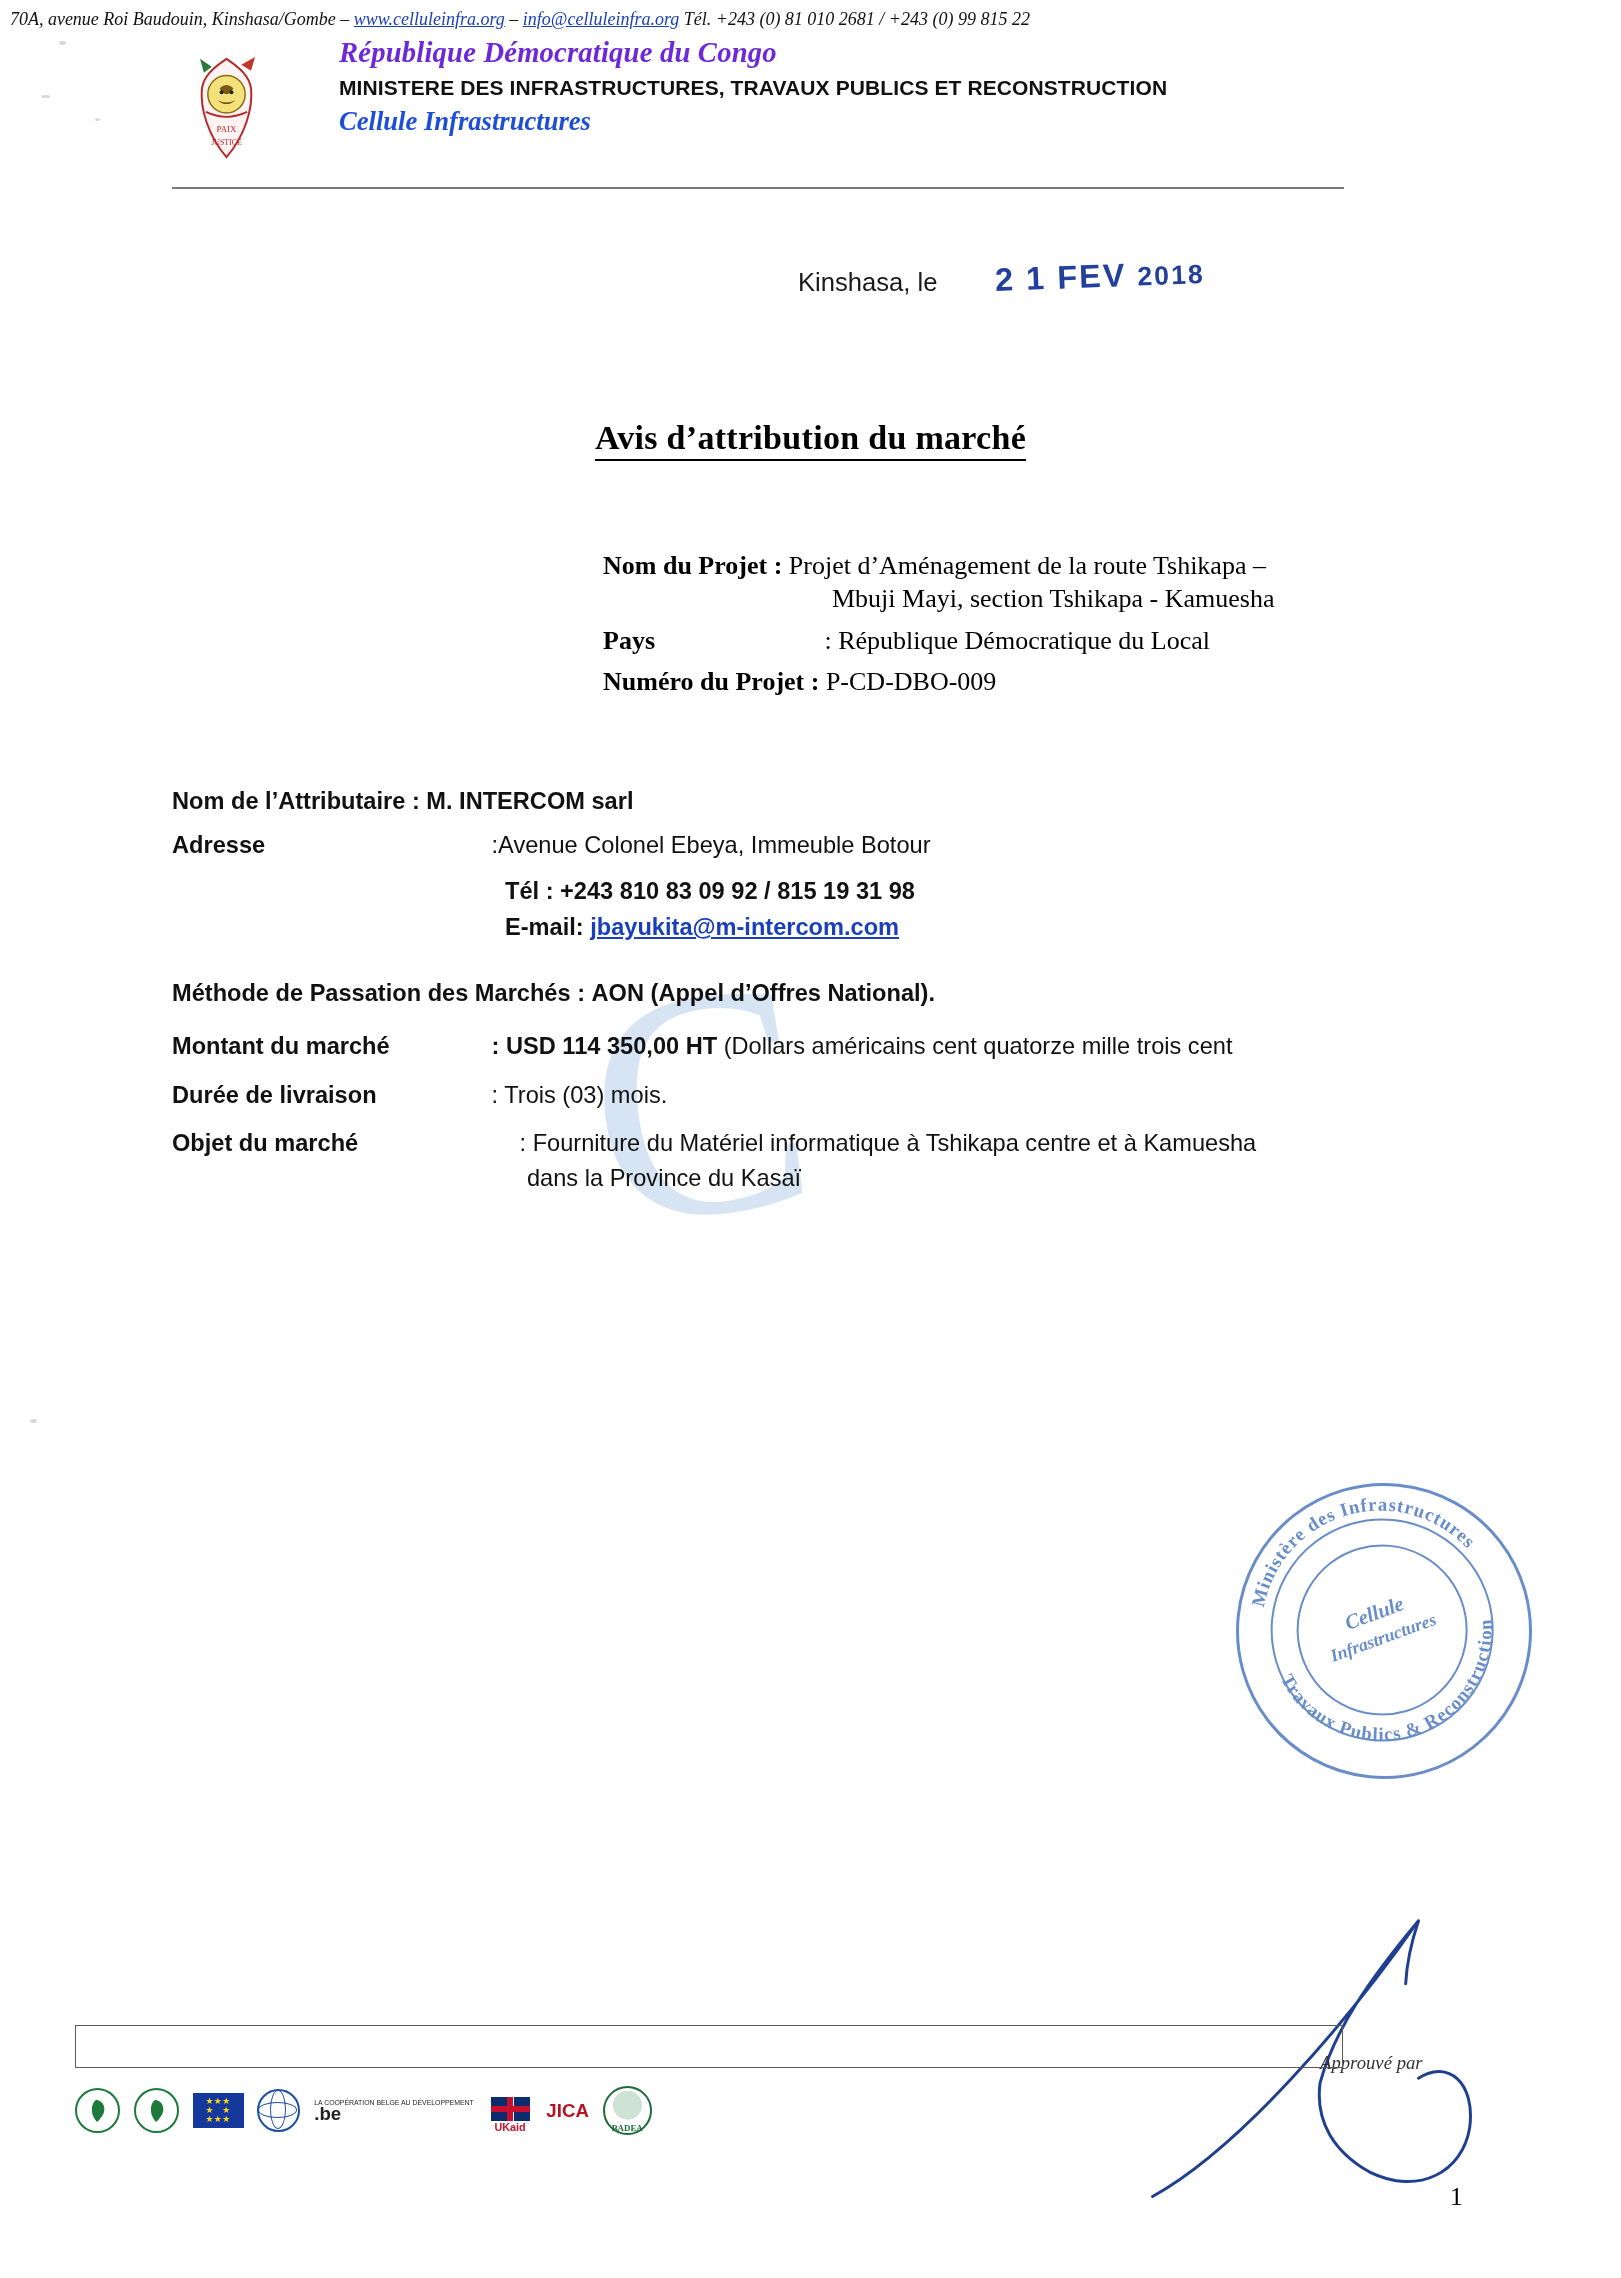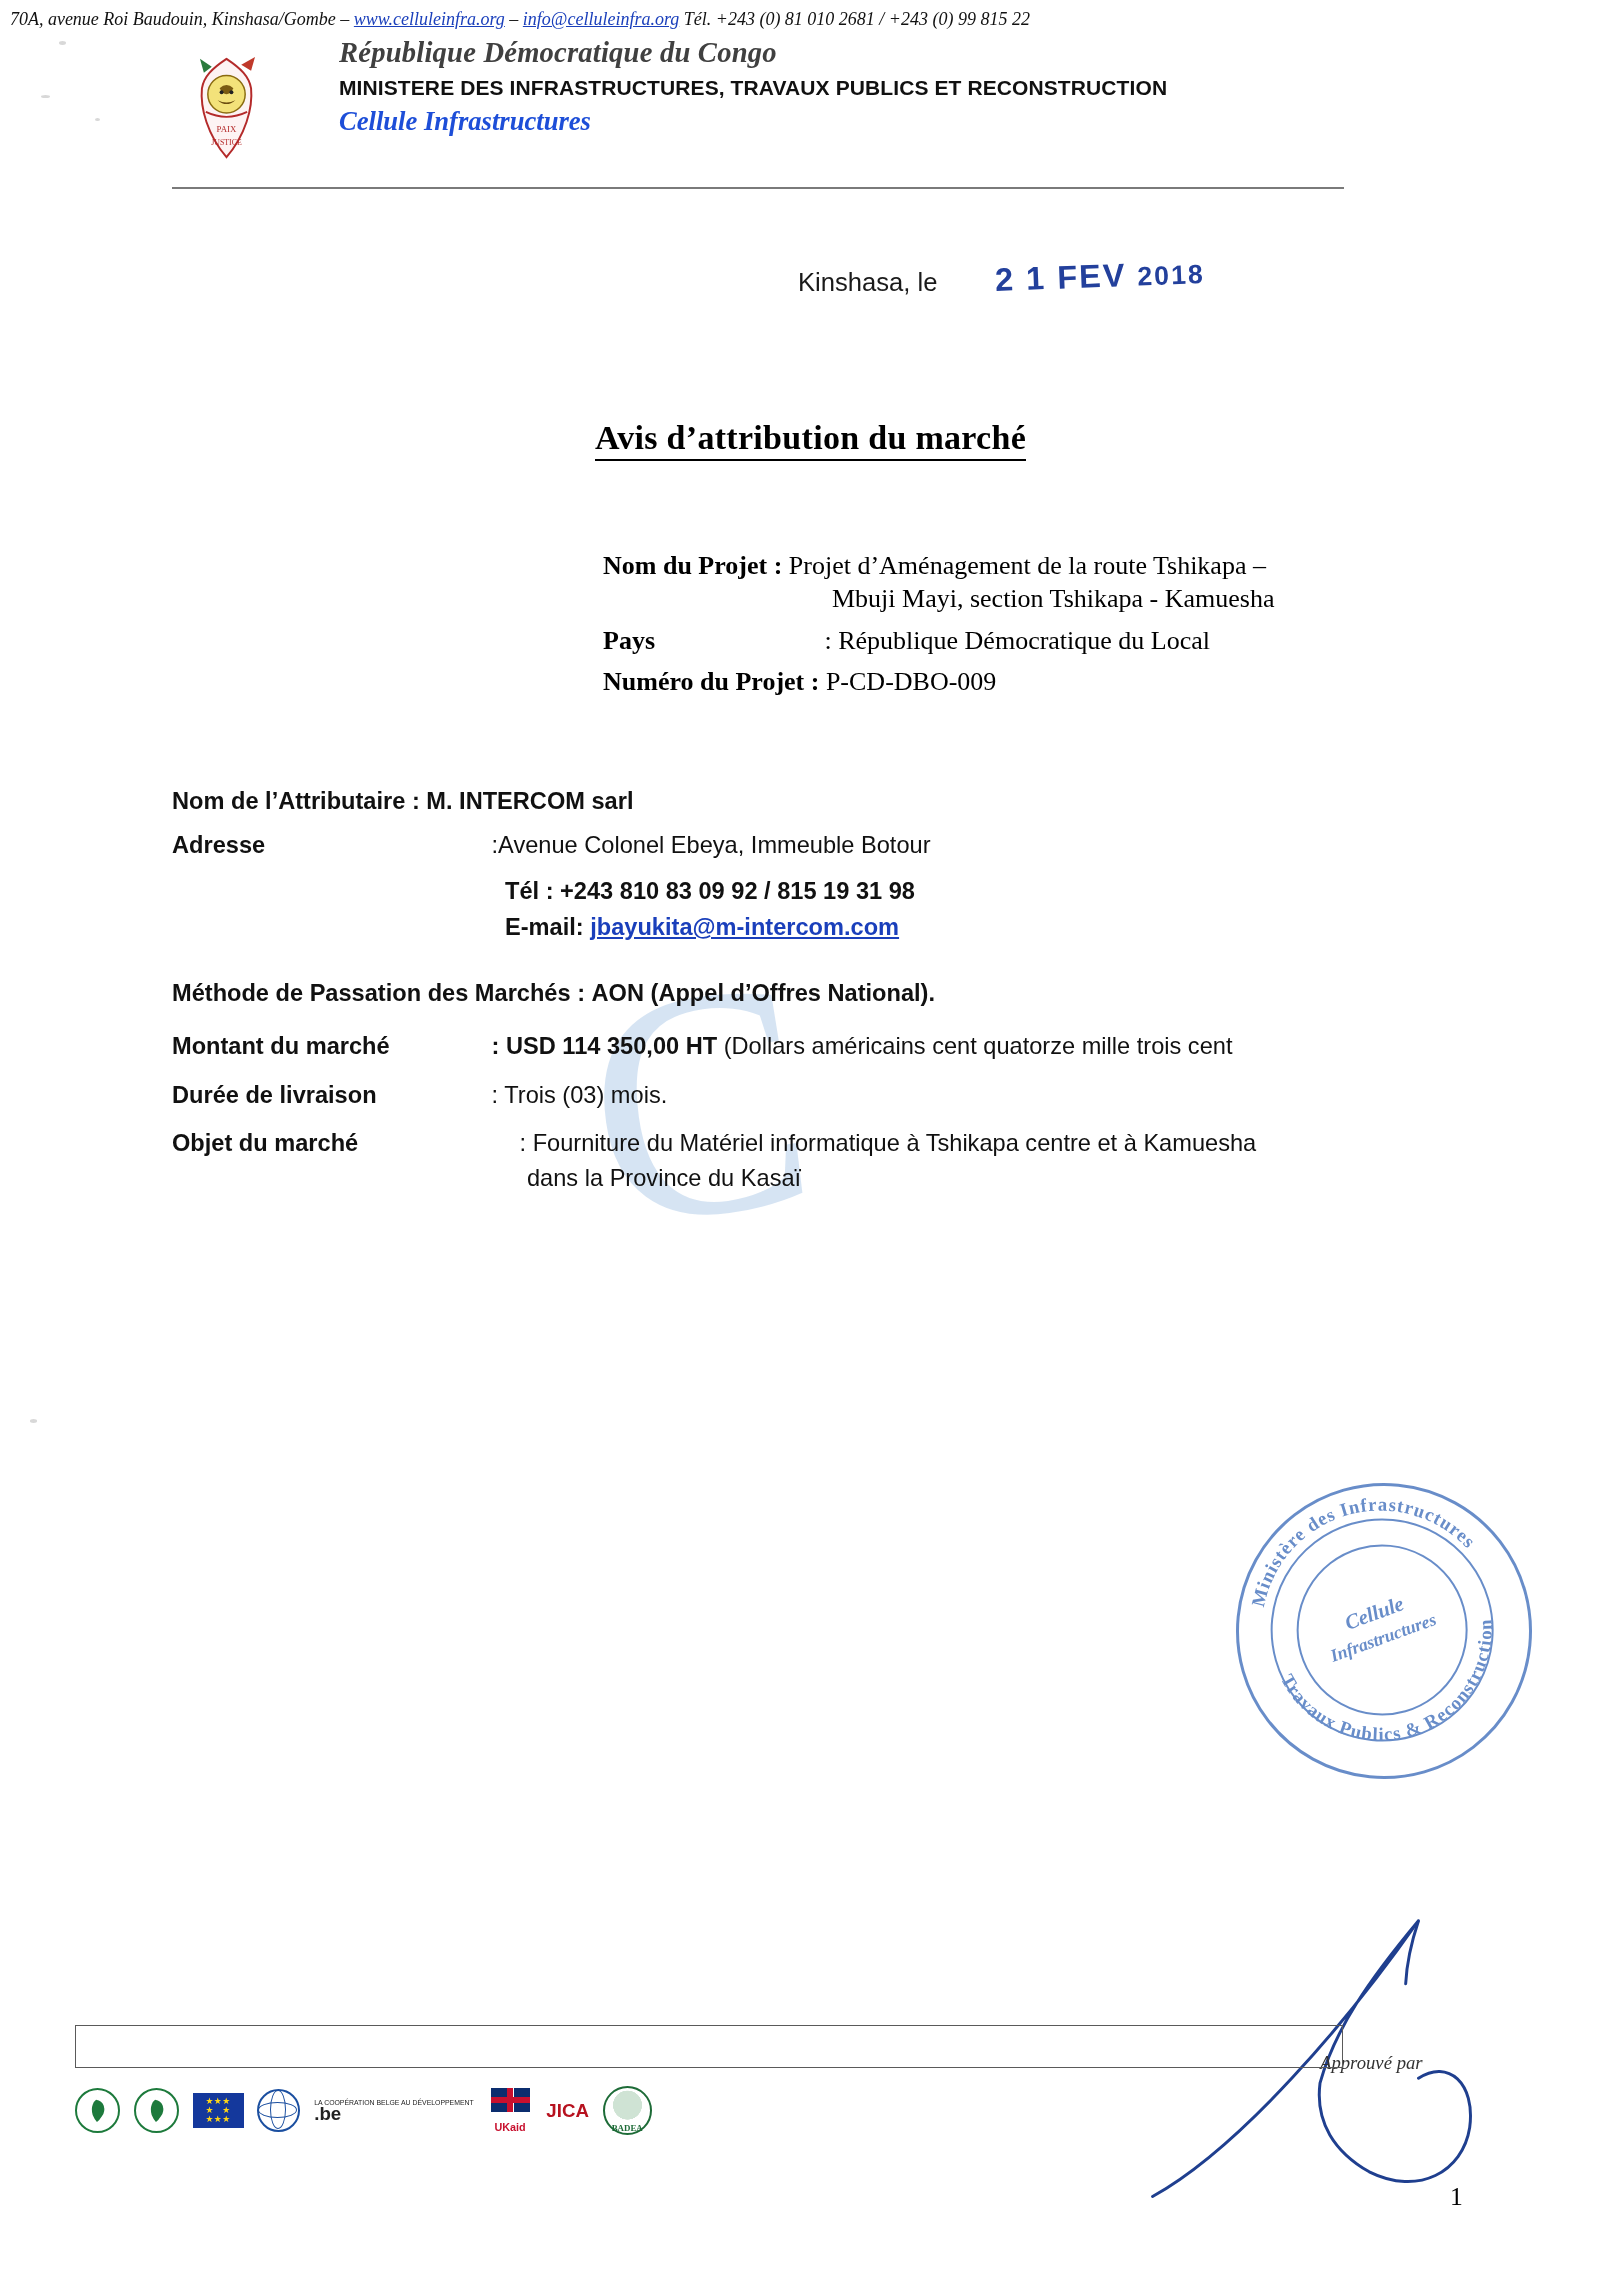--- a/index.html
+++ b/index.html
@@ -33,21 +33,21 @@
   .header-lines {
     position: absolute;
     left: 167px;
     top: 7.9px;
   }
   .h-rdc {
     font-family: "Liberation Serif", serif;
     font-style: italic;
     font-weight: bold;
     font-size: 28.6px;
-    color: #404040;
+    color: #6d28d9;
     letter-spacing: 0.2px;
   }
   .h-min {
     font-family: "Liberation Sans", sans-serif;
     font-weight: bold;
     font-size: 21px;
     color: #111;
     margin-top: 6.9px;
     letter-spacing: 0.1px;
   }
@@ -272,21 +272,21 @@
   }
   .logo-globe:before { left: 10.8px; top: -1px; width: 13.8px; height: 37px; }
   .logo-globe:after { left: -1px; top: 10.8px; width: 37px; height: 13.8px; }
   .logo-be {
     font-family: "Liberation Sans", sans-serif;
     font-size: 9.9px; color: #222; line-height: 10.8px;
   }
   .logo-be b { font-size: 18.7px; }
   .logo-uk {
     width: 45px; height: 45px;
-    display: flex; flex-direction: column; align-items: center; justify-content: space-between;
+    display: flex; flex-direction: column; align-items: center; justify-content: flex-end;
   }
   .uk-flag {
     width: 39px; height: 23.6px;
     background:
       linear-gradient(to bottom, transparent 44%, #fff 44%, #fff 56%, transparent 56%),
       linear-gradient(to right, transparent 42%, #fff 42%, #fff 58%, transparent 58%),
       #0b2d6e;
     position: relative;
   }
   .uk-cross-h { position: absolute; left: 0; top: 8.9px; width: 39px; height: 5.9px; background: #c8102e; }

